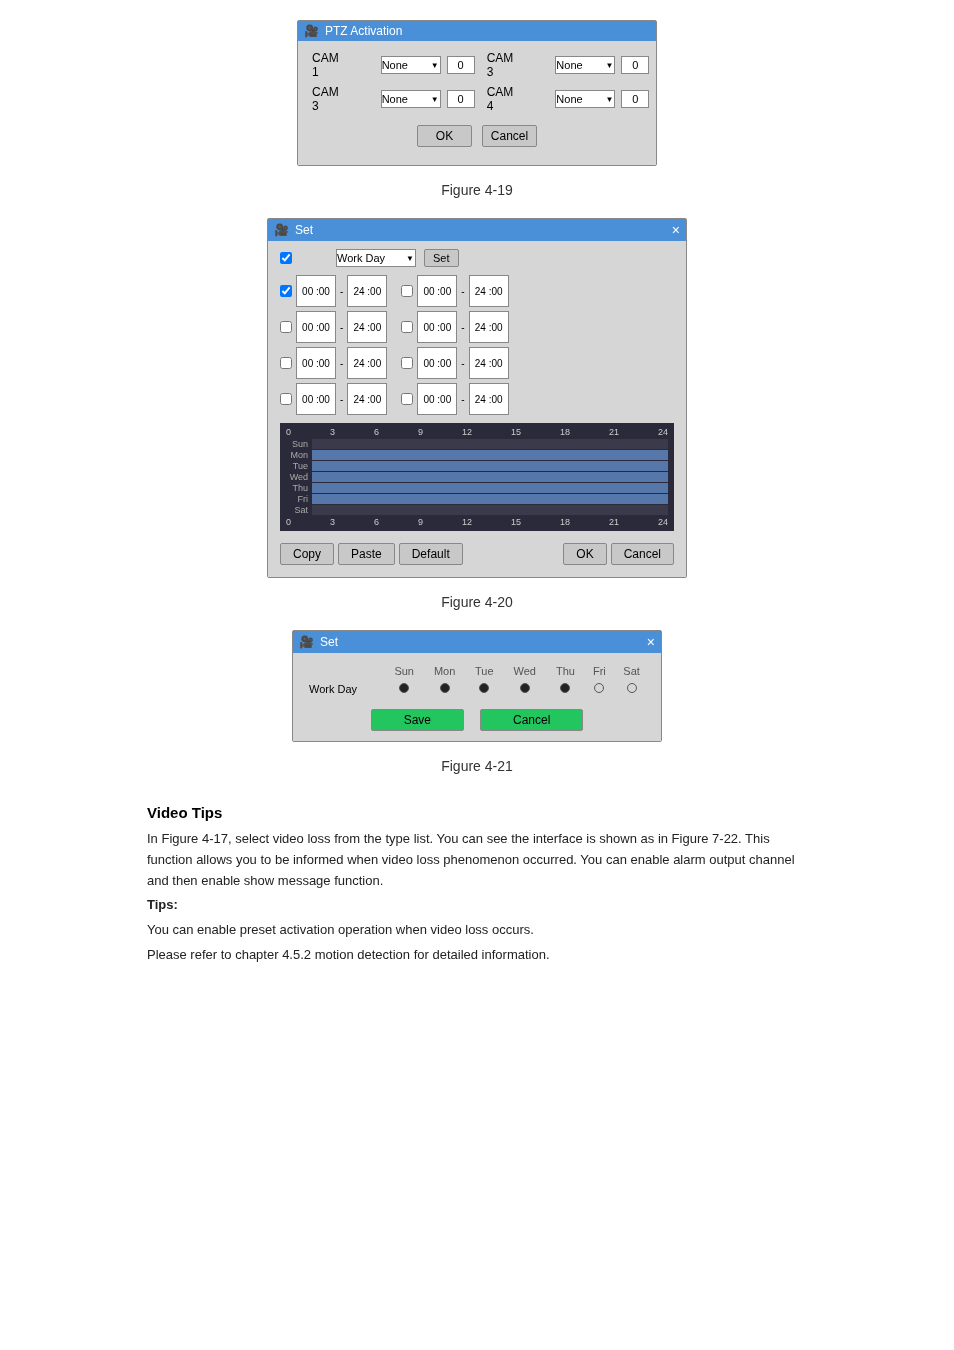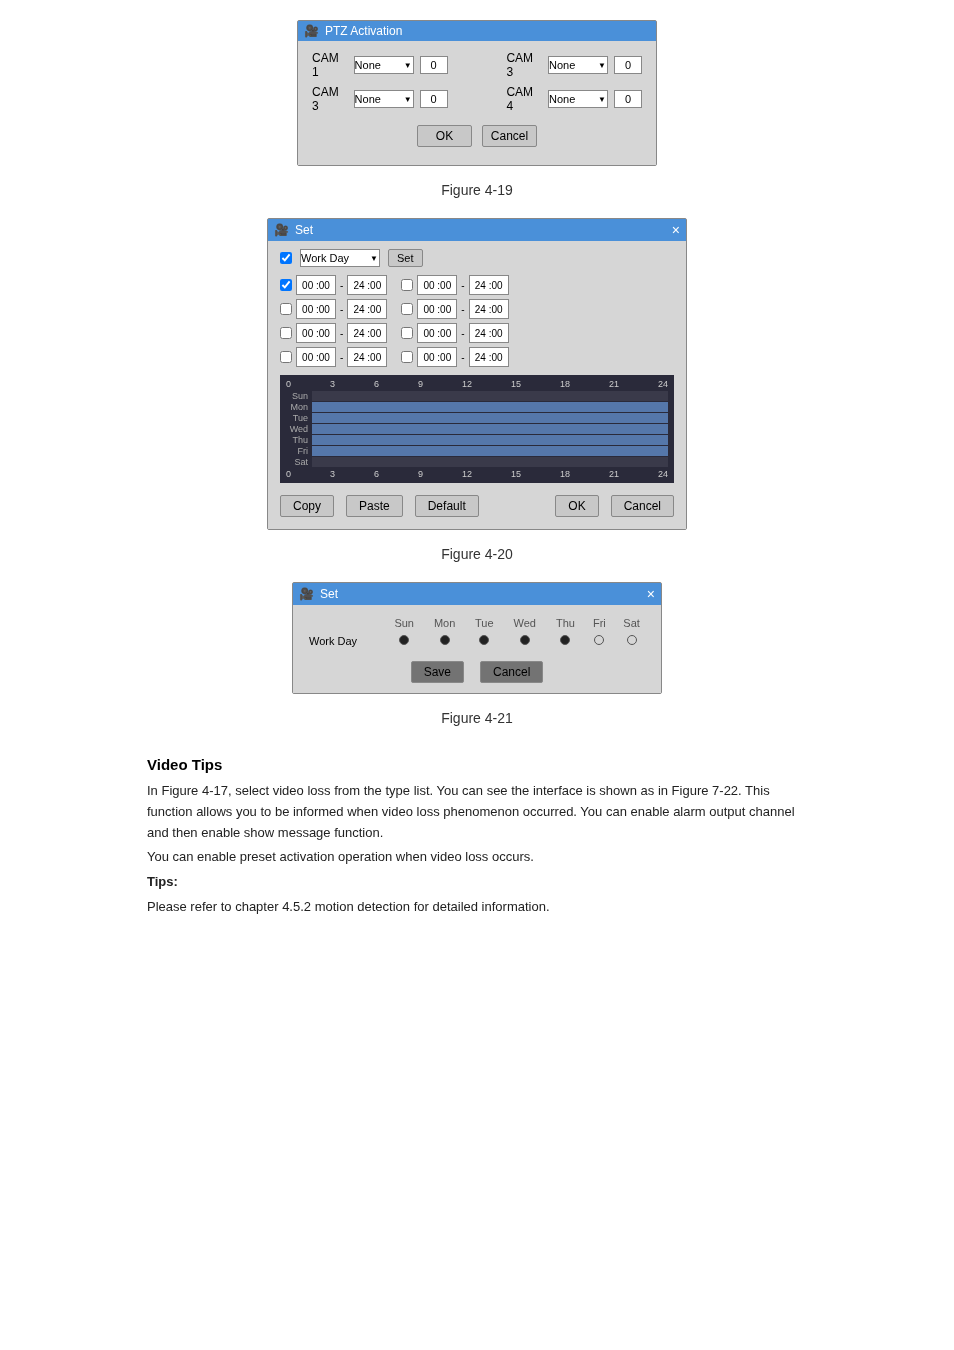--- a/index.html
+++ b/index.html
@@ -152,21 +152,21 @@
       align-items: center;
       gap: 4px;
       font-size: 11px;
     }
     .time-checkbox {
       width: 12px;
       height: 12px;
     }
     .time-input {
       width: 40px;
-      height: 20px;
+      height: 32px;
       font-size: 10px;
       border: 1px solid #888;
       background: #fff;
       text-align: center;
     }
     .time-separator { font-size: 10px; }
 
     
     .timeline-container {
       background: #2a2a3a;
@@ -205,21 +205,21 @@
     .timeline-axis-bottom {
       display: flex;
       justify-content: space-between;
       color: #ccc;
       font-size: 9px;
       margin-top: 2px;
     }
 
     .set-bottom-buttons {
       display: flex;
-      gap: 12px;
+      gap: 4px;
       padding: 4px 0;
     }
     .set-bottom-btn {
       height: 22px;
       padding: 0 12px;
       font-size: 12px;
       background: #c8c8c8;
       border: 1px solid #888;
       cursor: pointer;
       border-radius: 2px;
@@ -272,23 +272,23 @@
       background: transparent;
       border: 1px solid #555;
     }
     .set2-buttons {
       display: flex;
       justify-content: center;
       gap: 16px;
     }
     .set2-btn {
       height: 22px;
-      padding: 0 12px;
-      font-size: 12px;
-      background: #737373;
+      padding: 0 32px;
+      font-size: 12px;
+      background: #22c55e;
       border: 1px solid #888;
       cursor: pointer;
       border-radius: 2px;
     }
 
     
     .text-section {
       width: 700px;
       padding: 10px 20px;
     }
@@ -304,20 +304,21 @@
       color: #222;
     }
 
     .select-arrow-wrap {
       position: relative;
       display: inline-block;
     }
     .select-arrow-wrap select {
       appearance: none;
       padding-right: 14px;
+      margin-left: 36px;
     }
     .select-arrow {
       position: absolute;
       right: 2px;
       top: 50%;
       transform: translateY(-50%);
       font-size: 8px;
       pointer-events: none;
     }
   </style>
@@ -561,18 +562,18 @@
         <button class="set2-btn">Cancel</button>
       </div>
     </div>
   </div>
 
   <div class="figure-caption">Figure 4-21</div>
 
   <div class="text-section">
     <h2>Video Tips</h2>
     <p>In Figure 4-17, select video loss from the type list. You can see the interface is shown as in Figure 7-22. This function allows you to be informed when video loss phenomenon occurred. You can enable alarm output channel and then enable show message function.</p>
+    <p><strong>Tips:</strong></p>
     <p>You can enable preset activation operation when video loss occurs.</p>
-    <p><strong>Tips:</strong></p>
     <p>Please refer to chapter 4.5.2 motion detection for detailed information.</p>
   </div>
 
 </div>
 
 </body></html>

